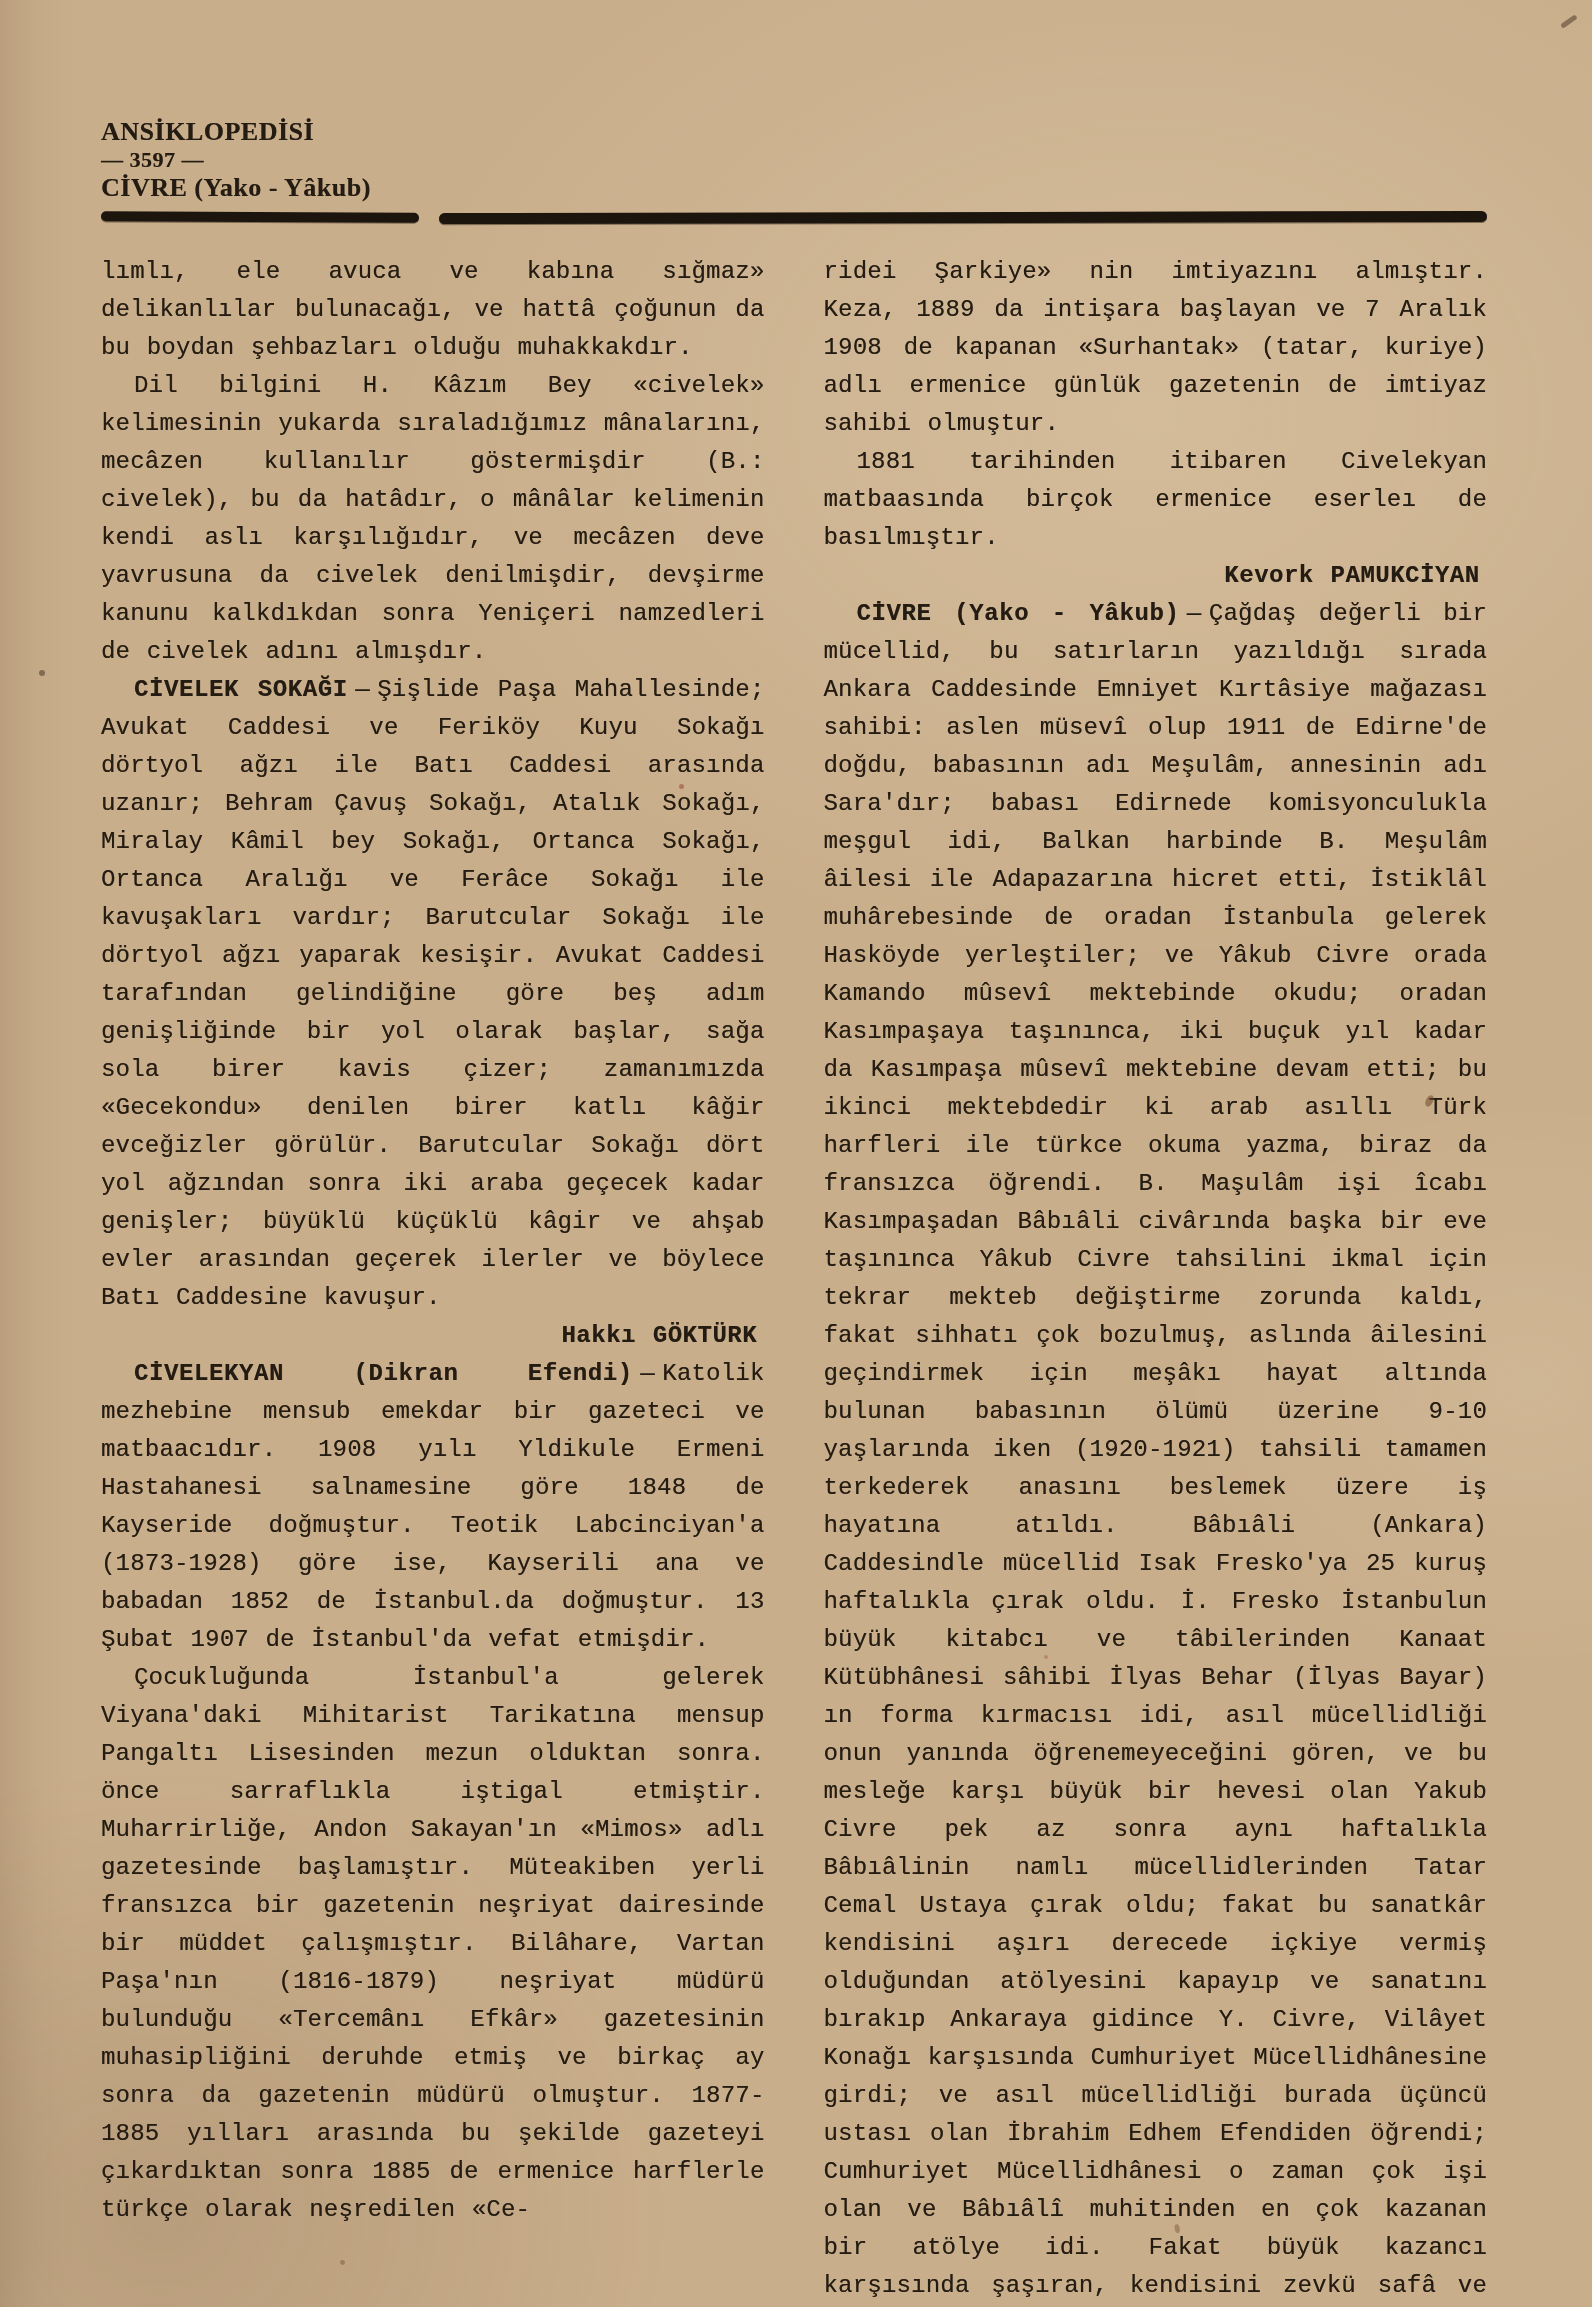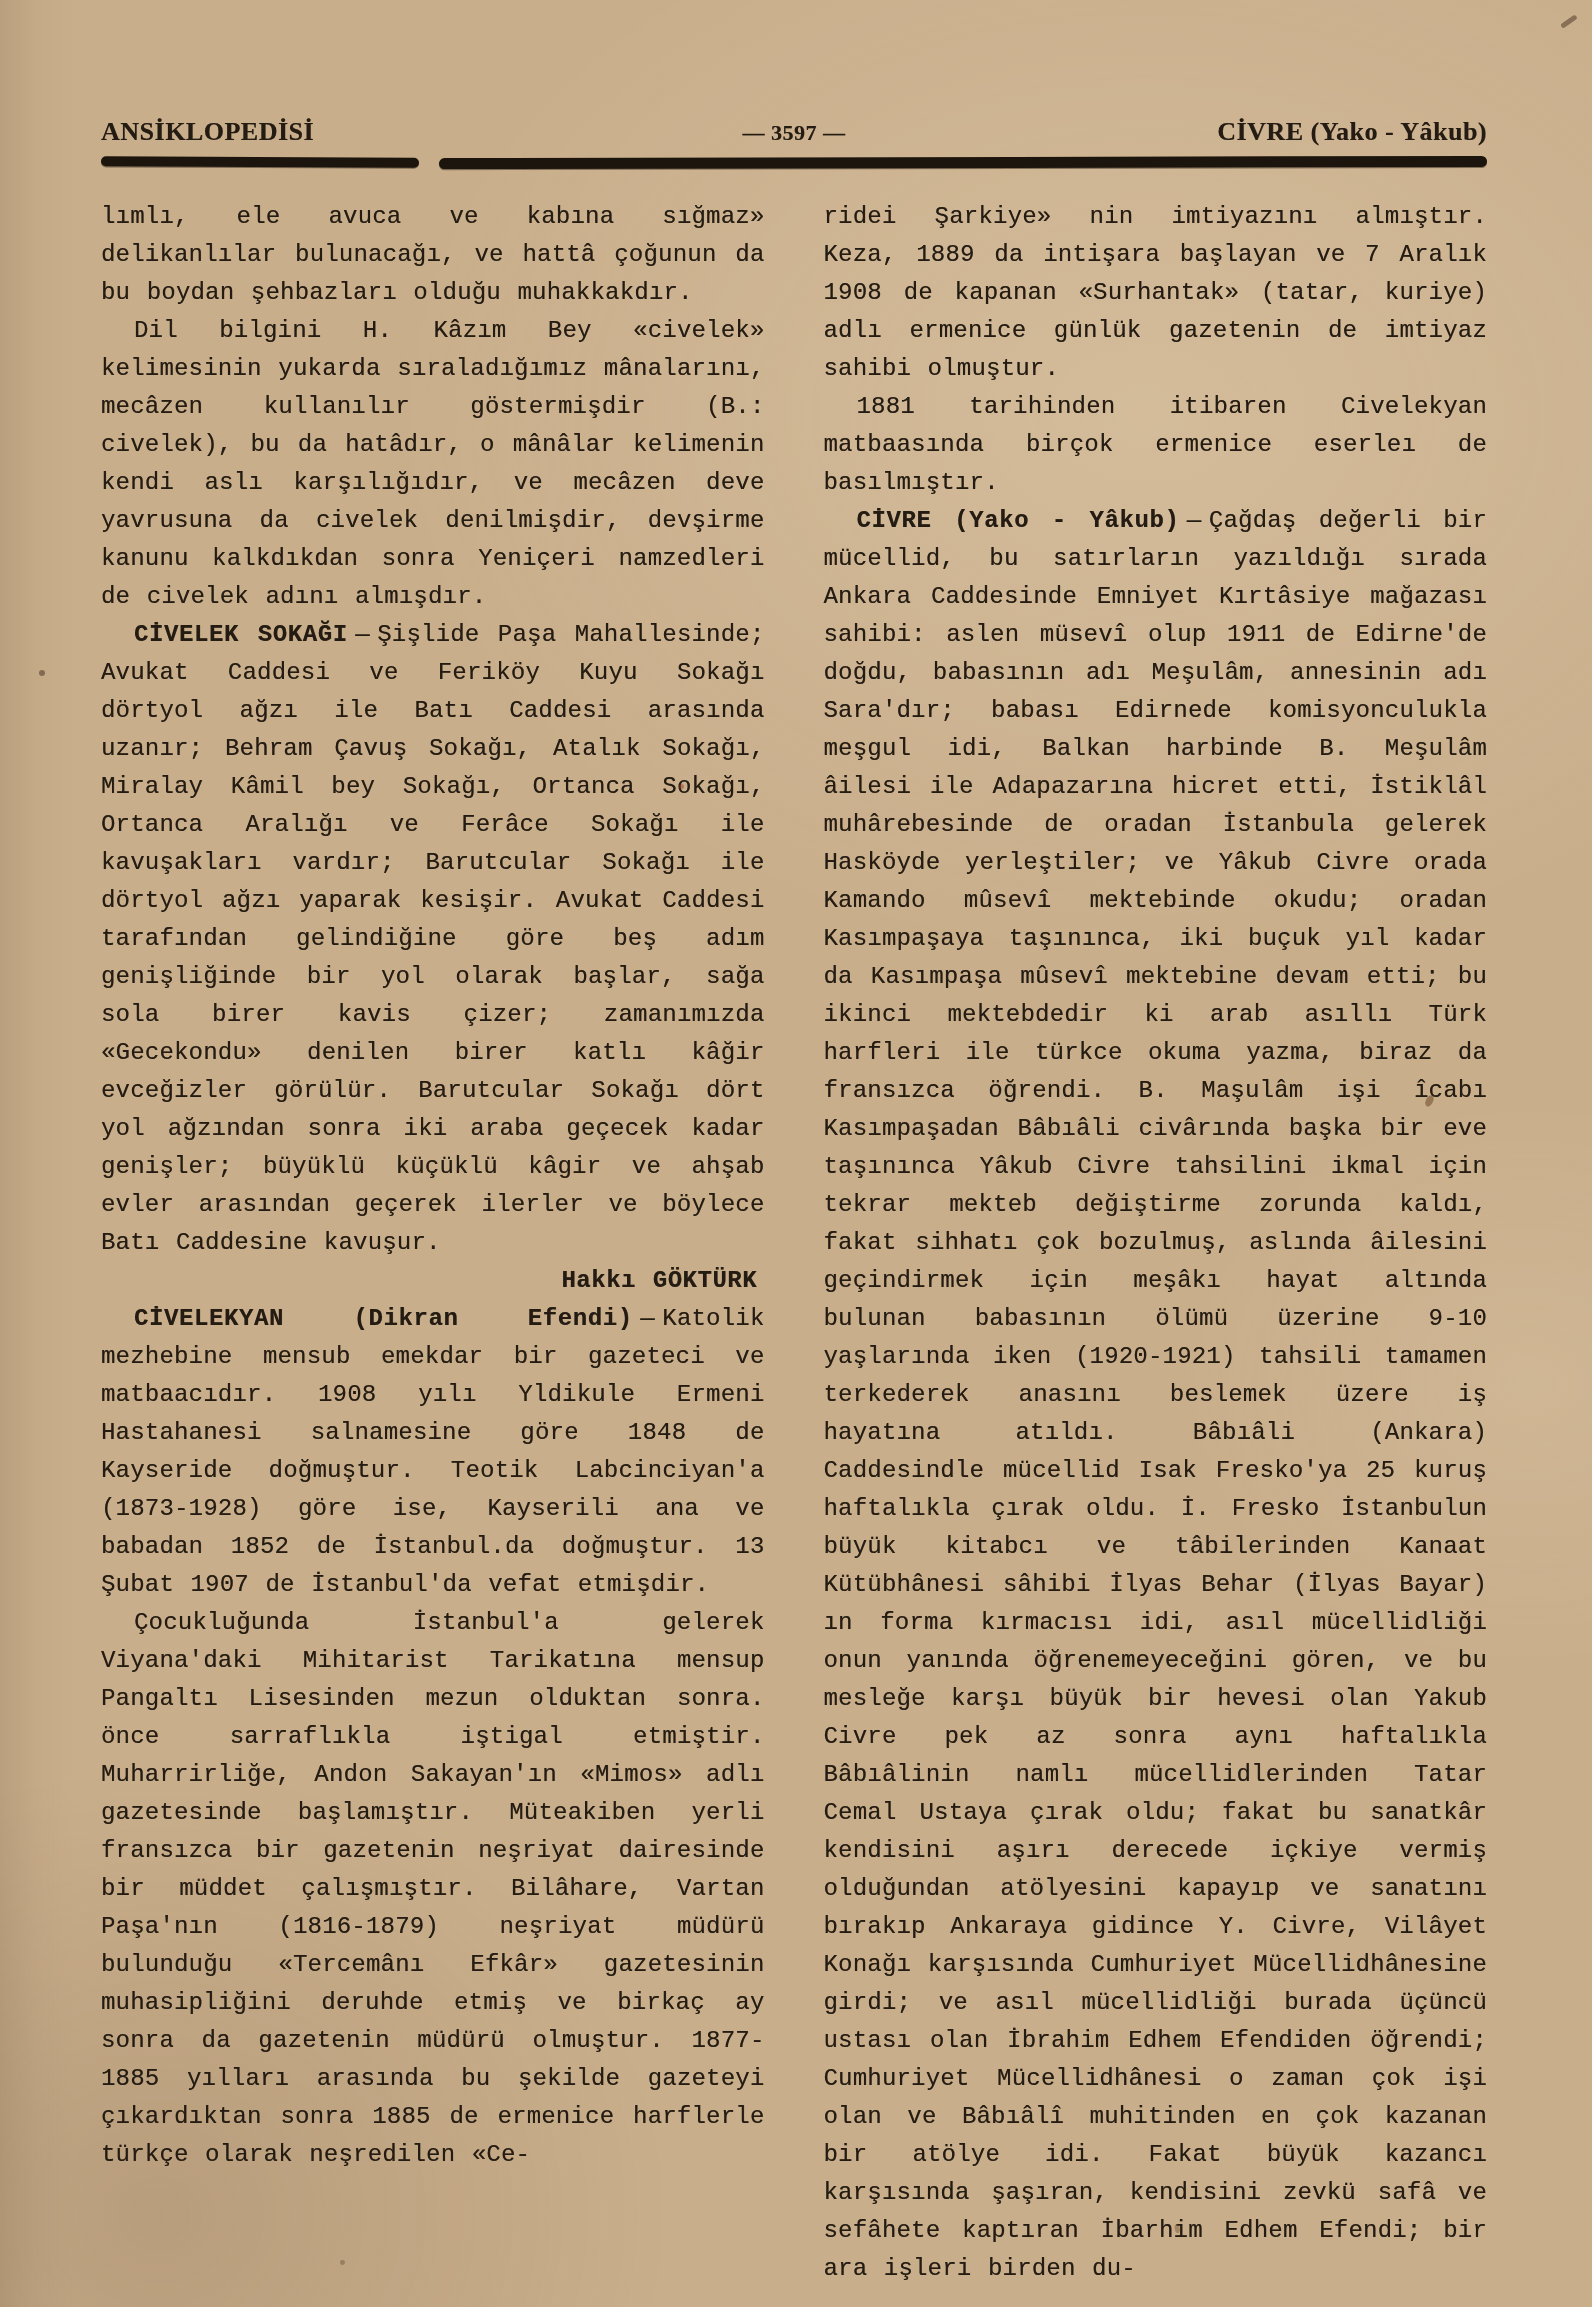--- a/index.html
+++ b/index.html
@@ -20,20 +20,21 @@
     position: absolute; inset: 0;
     padding: 118px 106px 0 101px;
     box-sizing: border-box;
   }
   
   .running-head {
     display: flex; align-items: baseline;
     font-weight: 700; font-size: 26px; line-height: 28px;
     letter-spacing: 0.5px;
     text-shadow: 0.3px 0 0.5px rgba(30,22,14,0.5);
+    flex-direction: column;
   }
   .rh-left  { flex: 1 1 0; text-align: left; }
   .rh-center{ flex: 1 1 0; text-align: center; font-size: 22px; }
   .rh-right { flex: 1 1 0; text-align: right; }
   
   .head-rule { display: flex; margin-top: 9.6px; height: 11.7px; align-items: center; }
   .head-rule .seg {
     background: #1c150e; height: 10px; border-radius: 5.3px;
     box-shadow: 0 1.1px 0.5px rgba(28,21,14,0.45);
   }
@@ -82,20 +83,21 @@
         <p class="cont">lımlı, ele avuca ve kabına sığmaz» delikanlılar bulunacağı, ve hattâ çoğunun da bu boydan şehbazları olduğu muhakkakdır.</p>
         <p class="ind">Dil bilgini H. Kâzım Bey «civelek» kelimesinin yukarda sıraladığımız mânalarını, mecâzen kullanılır göstermişdir (B.: civelek), bu da hatâdır, o mânâlar kelimenin kendi aslı karşılığıdır, ve mecâzen deve yavrusuna da civelek denilmişdir, devşirme kanunu kalkdıkdan sonra Yeniçeri namzedleri de civelek adını almışdır.</p>
         <p class="entry"><b class="entry-title">CİVELEK SOKAĞI</b><span class="sep">—</span><span>Şişlide Paşa Mahallesinde; Avukat Caddesi ve Feriköy Kuyu Sokağı dörtyol ağzı ile Batı Caddesi arasında uzanır; Behram Çavuş Sokağı, Atalık Sokağı, Miralay Kâmil bey Sokağı, Ortanca Sokağı, Ortanca Aralığı ve Ferâce Sokağı ile kavuşakları vardır; Barutcular Sokağı ile dörtyol ağzı yaparak kesişir. Avukat Caddesi tarafından gelindiğine göre beş adım genişliğinde bir yol olarak başlar, sağa sola birer kavis çizer; zamanımızda «Gecekondu» denilen birer katlı kâğir evceğizler görülür. Barutcular Sokağı dört yol ağzından sonra iki araba geçecek kadar genişler; büyüklü küçüklü kâgir ve ahşab evler arasından geçerek ilerler ve böylece Batı Caddesine kavuşur.</span></p>
         <p class="sig">Hakkı GÖKTÜRK</p>
         <p class="entry"><b class="entry-title">CİVELEKYAN (Dikran Efendi)</b><span class="sep">—</span><span>Katolik mezhebine mensub emekdar bir gazeteci ve matbaacıdır. 1908 yılı Yldikule Ermeni Hastahanesi salnamesine göre 1848 de Kayseride doğmuştur. Teotik Labcinciyan'a (1873-1928) göre ise, Kayserili ana ve babadan 1852 de İstanbul.da doğmuştur. 13 Şubat 1907 de İstanbul'da vefat etmişdir.</span></p>
         <p class="ind">Çocukluğunda İstanbul'a gelerek Viyana'daki Mihitarist Tarikatına mensup Pangaltı Lisesinden mezun olduktan sonra. önce sarraflıkla iştigal etmiştir. Muharrirliğe, Andon Sakayan'ın «Mimos» adlı gazetesinde başlamıştır. Müteakiben yerli fransızca bir gazetenin neşriyat dairesinde bir müddet çalışmıştır. Bilâhare, Vartan Paşa'nın (1816-1879) neşriyat müdürü bulunduğu «Tercemânı Efkâr» gazetesinin muhasipliğini deruhde etmiş ve birkaç ay sonra da gazetenin müdürü olmuştur. 1877-1885 yılları arasında bu şekilde gazeteyi çıkardıktan sonra 1885 de ermenice harflerle türkçe olarak neşredilen «Ce-</p>
       </section>
     <section class="col" id="col-right">
         <p class="cont">ridei Şarkiye» nin imtiyazını almıştır. Keza, 1889 da intişara başlayan ve 7 Aralık 1908 de kapanan «Surhantak» (tatar, kuriye) adlı ermenice günlük gazetenin de imtiyaz sahibi olmuştur.</p>
         <p class="ind">1881 tarihinden itibaren Civelekyan matbaasında birçok ermenice eserleı de basılmıştır.</p>
+        <p class="sig">Kevork PAMUKCİYAN</p>
         <p class="entry"><b class="entry-title">CİVRE (Yako - Yâkub)</b><span class="sep">—</span><span>Çağdaş değerli bir mücellid, bu satırların yazıldığı sırada Ankara Caddesinde Emniyet Kırtâsiye mağazası sahibi: aslen müsevî olup 1911 de Edirne'de doğdu, babasının adı Meşulâm, annesinin adı Sara'dır; babası Edirnede komisyonculukla meşgul idi, Balkan harbinde B. Meşulâm âilesi ile Adapazarına hicret etti, İstiklâl muhârebesinde de oradan İstanbula gelerek Hasköyde yerleştiler; ve Yâkub Civre orada Kamando mûsevî mektebinde okudu; oradan Kasımpaşaya taşınınca, iki buçuk yıl kadar da Kasımpaşa mûsevî mektebine devam etti; bu ikinci mektebdedir ki arab asıllı Türk harfleri ile türkce okuma yazma, biraz da fransızca öğrendi. B. Maşulâm işi îcabı Kasımpaşadan Bâbıâli civârında başka bir eve taşınınca Yâkub Civre tahsilini ikmal için tekrar mekteb değiştirme zorunda kaldı, fakat sihhatı çok bozulmuş, aslında âilesini geçindirmek için meşâkı hayat altında bulunan babasının ölümü üzerine 9-10 yaşlarında iken (1920-1921) tahsili tamamen terkederek anasını beslemek üzere iş hayatına atıldı. Bâbıâli (Ankara) Caddesindle mücellid Isak Fresko'ya 25 kuruş haftalıkla çırak oldu. İ. Fresko İstanbulun büyük kitabcı ve tâbilerinden Kanaat Kütübhânesi sâhibi İlyas Behar (İlyas Bayar) ın forma kırmacısı idi, asıl mücellidliği onun yanında öğrenemeyeceğini gören, ve bu mesleğe karşı büyük bir hevesi olan Yakub Civre pek az sonra aynı haftalıkla Bâbıâlinin namlı mücellidlerinden Tatar Cemal Ustaya çırak oldu; fakat bu sanatkâr kendisini aşırı derecede içkiye vermiş olduğundan atölyesini kapayıp ve sanatını bırakıp Ankaraya gidince Y. Civre, Vilâyet Konağı karşısında Cumhuriyet Mücellidhânesine girdi; ve asıl mücellidliği burada üçüncü ustası olan İbrahim Edhem Efendiden öğrendi; Cumhuriyet Mücellidhânesi o zaman çok işi olan ve Bâbıâlî muhitinden en çok kazanan bir atölye idi. Fakat büyük kazancı karşısında şaşıran, kendisini zevkü safâ ve sefâhete kaptıran İbarhim Edhem Efendi; bir ara işleri birden du-</span></p>
       </section>
   </main>
 
   <div class="speck" style="left:1426px; top:1095px; width:7.4px; height:11.7px; background:rgba(110,72,42,0.55); transform:rotate(28deg);"></div>
   <div class="speck" style="left:679px; top:784px; width:5.3px; height:5.3px; background:rgba(150,62,40,0.5);"></div>
   <div class="speck" style="left:39px;   top:670px; width:6.4px; height:6.4px; background:rgba(60,44,30,0.5);"></div>
   <div class="speck" style="left:1173px; top:2226px; width:8.5px; height:4.8px;  background:rgba(120,84,50,0.45); transform:rotate(80deg);"></div>
   <div class="speck" style="left:340px;  top:2260px; width:4.8px;  height:4.8px;  background:rgba(100,70,45,0.4);"></div>
   <div class="speck" style="left:1560px; top:19px;   width:18px; height:5.3px; background:rgba(70,50,34,0.5); transform:rotate(-35deg); border-radius:2.7px;"></div>

